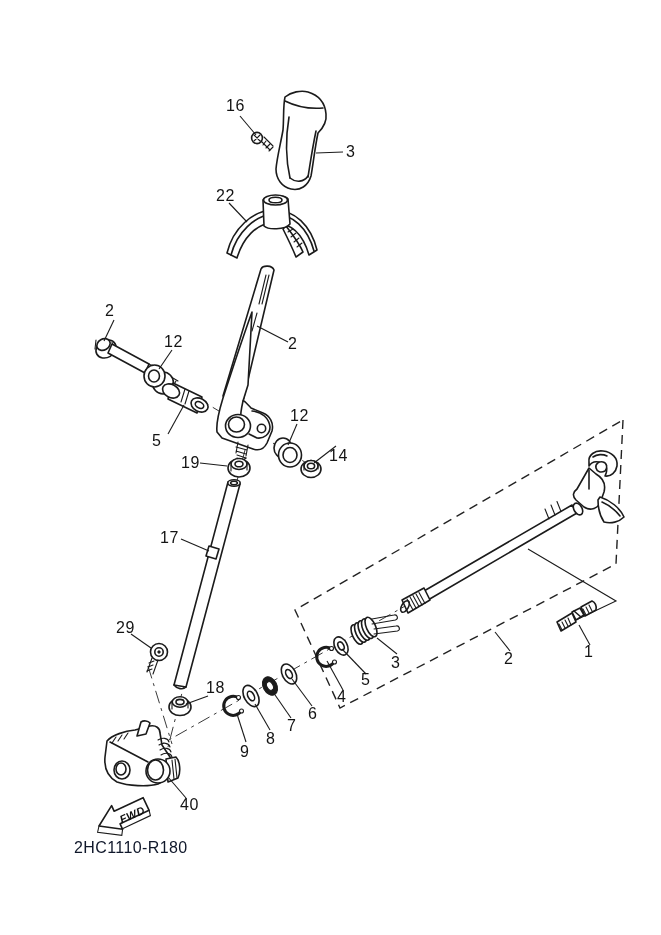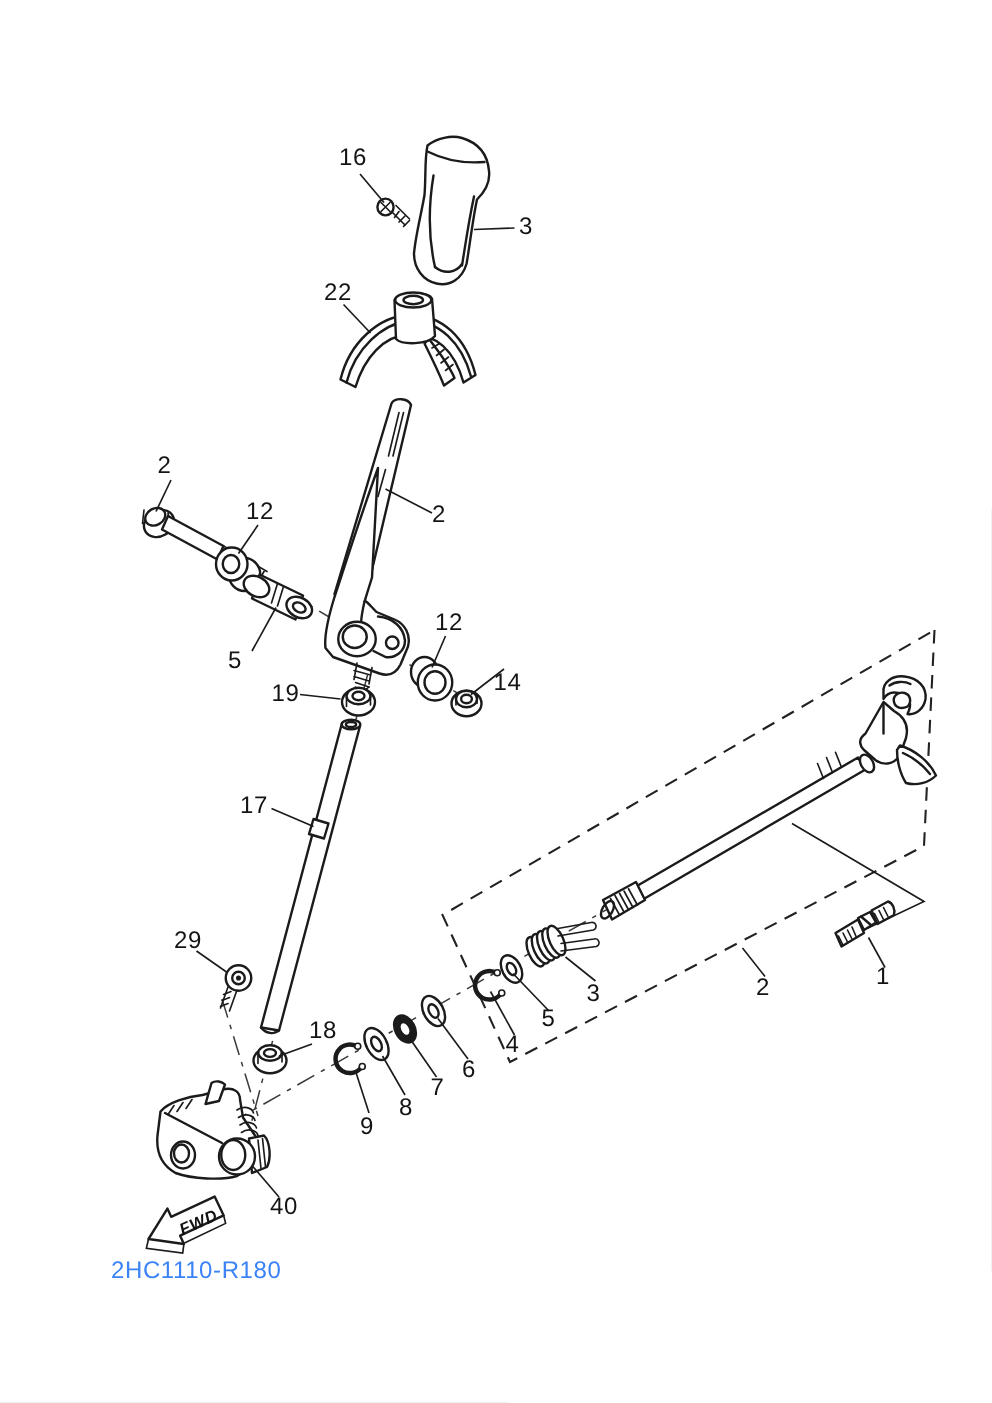--- a/index.html
+++ b/index.html
@@ -6,21 +6,21 @@
   .stage {
     position:relative; width:661px; height:935px; background:#ffffff;
     font-family:"Liberation Sans", sans-serif; overflow:hidden; margin:0 auto;
   }
   .stage svg { position:absolute; left:0; top:0; }
   .callout {
     position:absolute; font-size:16px; line-height:1; color:#141414;
     letter-spacing:0.5px; user-select:none;
   }
   .code {
-    position:absolute; left:74px; top:839px; font-size:16px; color:#3b82f6;
+    position:absolute; left:74px; top:839px; font-size:16px; color:#0f172a;
     letter-spacing:0.4px;
   }
   
   .s  { fill:none; stroke:#1b1b1b; stroke-width:1.6; stroke-linecap:round; stroke-linejoin:round; }
   .w  { fill:#ffffff; stroke:#1b1b1b; stroke-width:1.6; stroke-linecap:round; stroke-linejoin:round; }
   .t  { fill:none; stroke:#1b1b1b; stroke-width:1.1; stroke-linecap:round; }
   .ld { fill:none; stroke:#1b1b1b; stroke-width:1.1; }
   .ax { fill:none; stroke:#3a3a3a; stroke-width:1; stroke-dasharray:13 5 3 5; }
   .db { fill:none; stroke:#222222; stroke-width:1.4; stroke-dasharray:9 6; }
   .dk { fill:#1b1b1b; stroke:#1b1b1b; stroke-width:1; }

